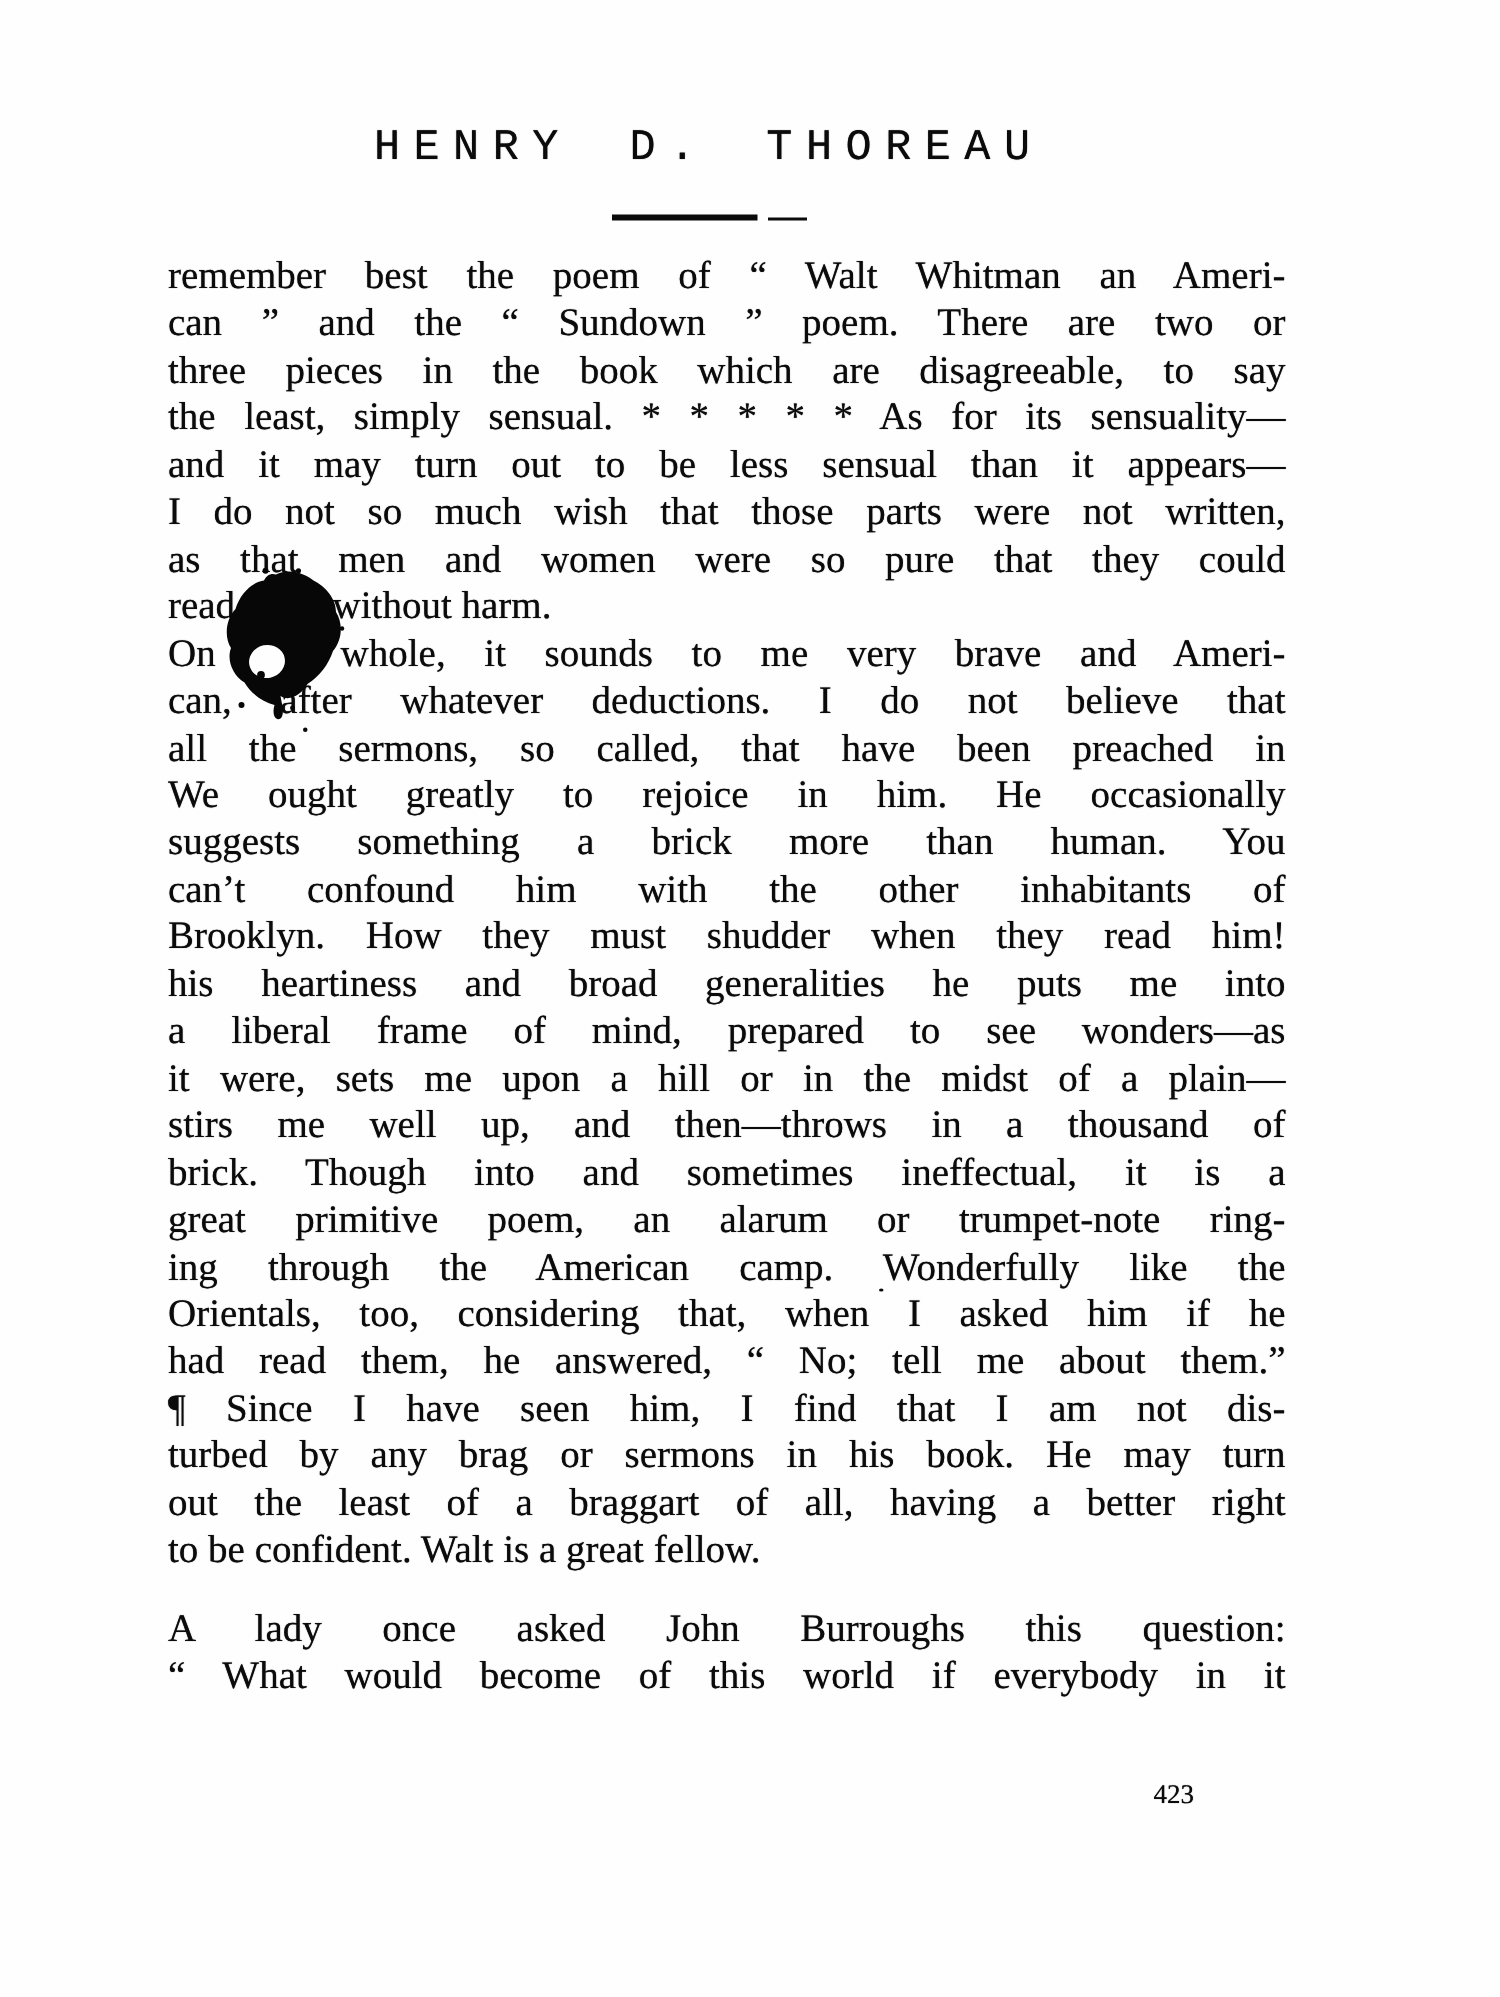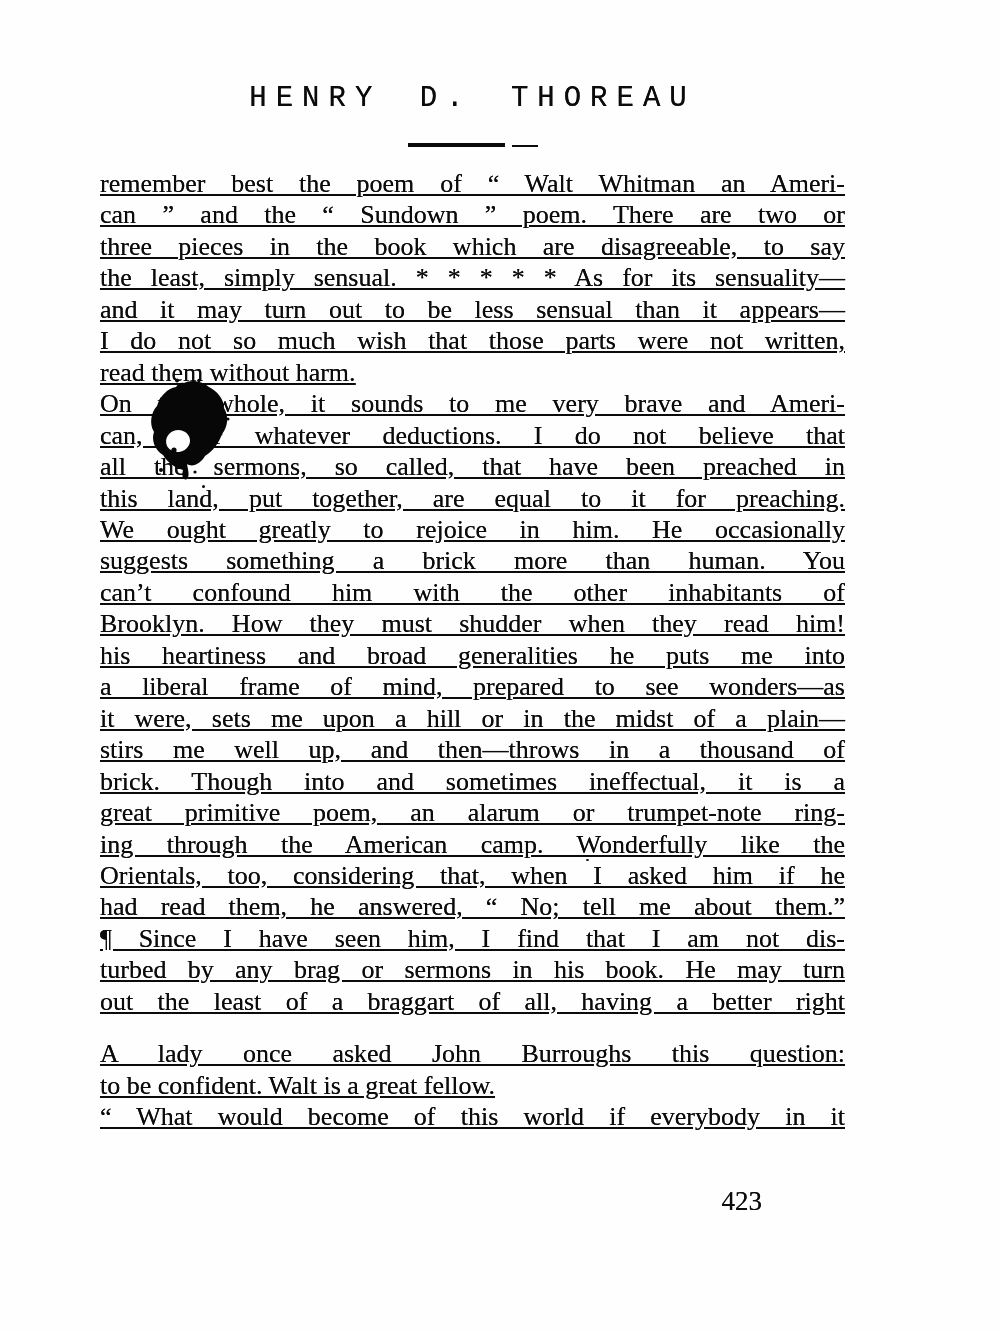--- a/index.html
+++ b/index.html
@@ -32,42 +32,41 @@
     width: 745px;
     display: flex;
     justify-content: center;
     align-items: center;
     gap: 7px;
   }
   .title-divider .seg-long  { width: 97px; height: 4px; background: #0b0b0b; }
   .title-divider .seg-short { width: 26px; height: 2px; background: #0b0b0b; margin-top: 2px; }
   .text-block {
     position: absolute;
-    left: 100px;
+    left: 112px;
     top: 168px;
     width: 745px;
     font-size: 26px;
     line-height: 31.45px;
     text-shadow: 0 0 0.6px rgba(0,0,0,0.8);
-    text-decoration: underline;
   }
   .line {
     text-align: justify;
     text-align-last: justify;
     white-space: normal;
   }
   .line.no-just { text-align-last: left; }
   .line.para-gap { margin-top: 21px; }
   .page-number {
     position: absolute;
-    left: 82px;
+    left: 116px;
     top: 1186px;
     width: 680px;
     text-align: right;
-    font-size: 27px;
+    font-size: 18px;
     text-shadow: 0 0 0.6px rgba(0,0,0,0.8);
   }
   .ink-blot {
     position: absolute;
     left: 147px;
     top: 377px;
     width: 88px;
     height: 106px;
     pointer-events: none;
   }
@@ -89,43 +88,43 @@
   <div class="seg-short"></div>
 </div>
 
 <div class="text-block">
     <div class="line">remember best the poem of “ Walt Whitman an Ameri-</div>
     <div class="line">can ” and the “ Sundown ” poem. There are two or</div>
     <div class="line">three pieces in the book which are disagreeable, to say</div>
     <div class="line">the least, simply sensual. * * * * * As for its sensuality—</div>
     <div class="line">and it may turn out to be less sensual than it appears—</div>
     <div class="line">I do not so much wish that those parts were not written,</div>
+    <div class="line">as that men and women were so pure that they could</div>
     <div class="line no-just">read them without harm.</div>
     <div class="line">On the whole, it sounds to me very brave and Ameri-</div>
     <div class="line">can, after whatever deductions. I do not believe that</div>
     <div class="line">all the sermons, so called, that have been preached in</div>
-    <div class="line">this land, put together, are equal to it for preaching.</div>
     <div class="line">We ought greatly to rejoice in him. He occasionally</div>
     <div class="line">suggests something a brick more than human. You</div>
     <div class="line">can’t confound him with the other inhabitants of</div>
     <div class="line">Brooklyn. How they must shudder when they read him!</div>
     <div class="line">his heartiness and broad generalities he puts me into</div>
     <div class="line">a liberal frame of mind, prepared to see wonders—as</div>
     <div class="line">it were, sets me upon a hill or in the midst of a plain—</div>
     <div class="line">stirs me well up, and then—throws in a thousand of</div>
     <div class="line">brick. Though into and sometimes ineffectual, it is a</div>
     <div class="line">great primitive poem, an alarum or trumpet-note ring-</div>
     <div class="line">ing through the American camp. Wonderfully like the</div>
     <div class="line">Orientals, too, considering that, when I asked him if he</div>
     <div class="line">had read them, he answered, “ No; tell me about them.”</div>
     <div class="line">¶ Since I have seen him, I find that I am not dis-</div>
     <div class="line">turbed by any brag or sermons in his book. He may turn</div>
     <div class="line">out the least of a braggart of all, having a better right</div>
+    <div class="line no-just">to be confident. Walt is a great fellow.</div>
     <div class="line para-gap">A lady once asked John Burroughs this question:</div>
-    <div class="line no-just">to be confident. Walt is a great fellow.</div>
     <div class="line">“ What would become of this world if everybody in it</div>
   </div>
 
 <svg class="ink-blot" viewBox="0 0 88 106" xmlns="http://www.w3.org/2000/svg">
   <path fill="#070707" d="M37 6
     C44 2 55 4 62 10
     C70 14 77 22 77 31
     C82 39 81 50 75 57
     C72 66 66 74 58 79
     C54 86 46 91 40 87

